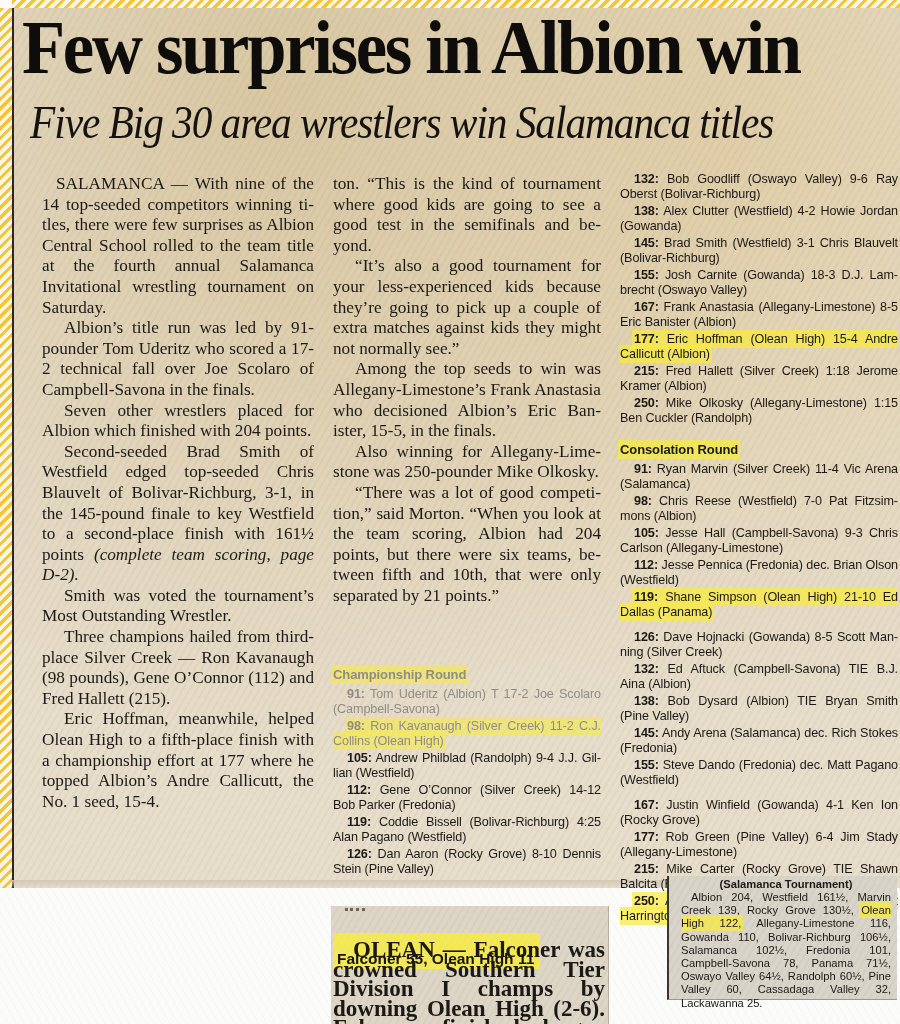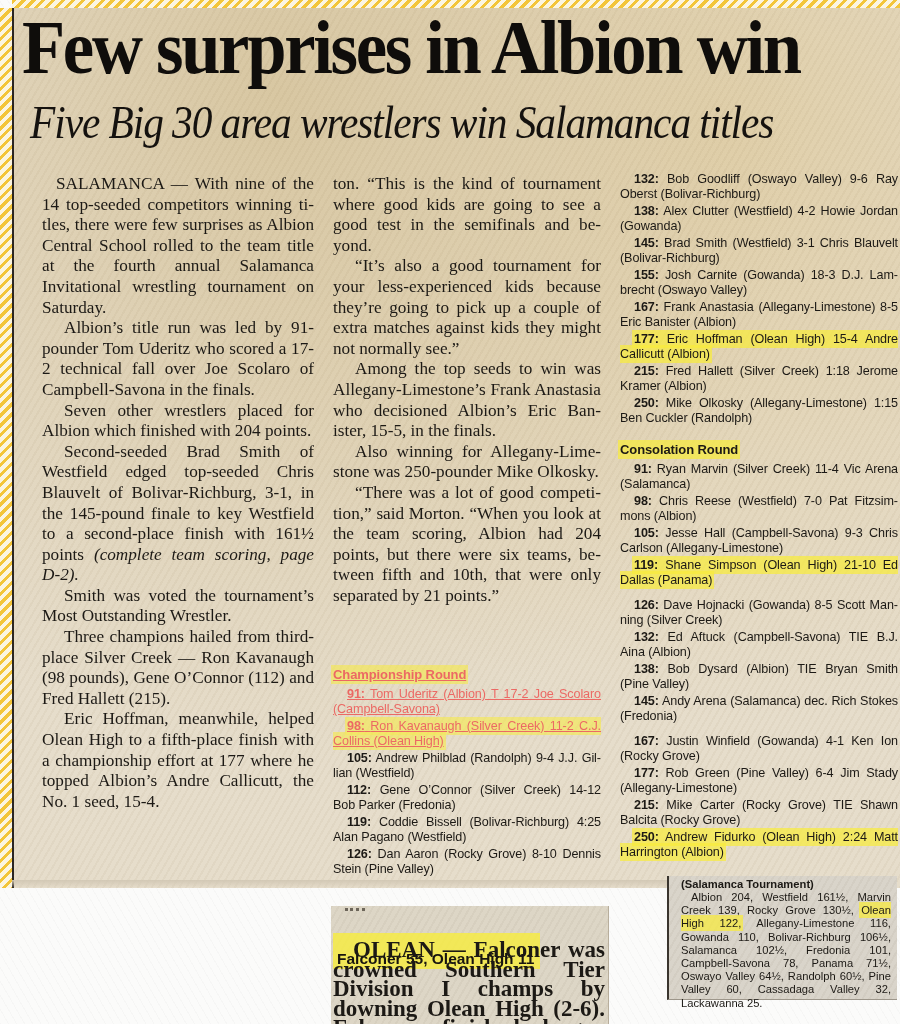--- a/index.html
+++ b/index.html
@@ -64,21 +64,21 @@
   .col2-results { left: 333px; top: 665px; width: 268px; }
   .col3 { left: 620px; top: 172px; width: 278px; }
   .results-col .res { text-indent: 14px; margin-bottom: 2px; }
   .results-col .wt { font-weight: 700; }
   .gap { height: 12px; }
   .section-title {
     text-align: left; font-weight: 700; font-size: 13px; line-height: 16px;
     margin: 2px 0 4px 0;
   }
   .hl { background: rgba(248, 236, 60, 0.72); box-shadow: 0 0 0 2px rgba(248,236,60,0.72); }
-  .faded { color: #ef4444; opacity: 0.75; text-decoration: underline; }
+  .faded { color: #737373; opacity: 0.75; }
   .blank-line { height: 20px; }
   .lead-cap { font-weight: 700; }
   .box-falconer {
     position: absolute; left: 331px; top: 906px; width: 278px; height: 118px;
     background: #ddd6c6;
     background-image: repeating-linear-gradient(120deg, rgba(100,85,60,0.05) 0 2px, transparent 2px 6px);
     border-right: 1px solid #b8ae9c;
   }
   .box-falconer .dots { position: absolute; left: 14px; top: 2px; width: 20px; height: 4px; border-top: 3px dotted #6d665a; }
   .falconer-title {
@@ -93,21 +93,21 @@
   }
   .falconer-body p { text-indent: 20px; }
   .box-scoring {
     position: absolute; left: 667px; top: 876px; width: 230px; height: 124px;
     background: #d9d4ca;
     background-image: repeating-linear-gradient(120deg, rgba(100,85,60,0.05) 0 2px, transparent 2px 6px);
     border-left: 2px solid #3a352e; border-bottom: 1px solid #9d968a;
     font-family: "Liberation Sans", sans-serif; font-size: 11.2px; line-height: 13.2px;
     padding: 2px 6px 0 12px; color: #1c1915; text-align: justify;
   }
-  .scoring-title { font-weight: 700; font-size: 11.2px; line-height: 13px; }
+  .scoring-title { text-align: center; font-weight: 700; font-size: 11.2px; line-height: 13px; }
   .scoring-body { text-indent: 10px; }
 </style>
 </head>
 <body>
 
 <div class="stripe-top"></div>
 <div class="stripe-edge"></div>
 
 <div class="clipping"></div>
 <div class="clipping-shadow"></div>
@@ -151,26 +151,28 @@
   <div class="res"><span class="wt">155:</span> <span>Josh Carnite (Gowanda) 18-3 D.J. Lam­brecht (Oswayo Valley)</span></div>
   <div class="res"><span class="wt">167:</span> <span>Frank Anastasia (Allegany-Limestone) 8-5 Eric Banister (Albion)</span></div>
   <div class="res"><span class="hl"><span class="wt">177:</span> <span>Eric Hoffman (Olean High) 15-4 Andre Callicutt (Albion)</span></span></div>
   <div class="res"><span class="wt">215:</span> <span>Fred Hallett (Silver Creek) 1:18 Jerome Kramer (Albion)</span></div>
   <div class="res"><span class="wt">250:</span> <span>Mike Olkosky (Allegany-Limestone) 1:15 Ben Cuckler (Randolph)</span></div>
   <div class="gap"></div>
   <div class="section-title"><span class="hl">Consolation Round</span></div>
   <div class="res"><span class="wt">91:</span> <span>Ryan Marvin (Silver Creek) 11-4 Vic Arena (Salamanca)</span></div>
   <div class="res"><span class="wt">98:</span> <span>Chris Reese (Westfield) 7-0 Pat Fitzsim­mons (Albion)</span></div>
   <div class="res"><span class="wt">105:</span> <span>Jesse Hall (Campbell-Savona) 9-3 Chris Carlson (Allegany-Limestone)</span></div>
+  <div class="res"><span class="wt">112:</span> <span>Jesse Pennica (Fredonia) dec. Brian Ol­son (Westfield)</span></div>
   <div class="res"><span class="hl"><span class="wt">119:</span> <span>Shane Simpson (Olean High) 21-10 Ed Dallas (Panama)</span></span></div>
   <div class="gap" style="height:8px"></div>
   <div class="res"><span class="wt">126:</span> <span>Dave Hojnacki (Gowanda) 8-5 Scott Man­ning (Silver Creek)</span></div>
   <div class="res"><span class="wt">132:</span> <span>Ed Aftuck (Campbell-Savona) TIE B.J. Aina (Albion)</span></div>
   <div class="res"><span class="wt">138:</span> <span>Bob Dysard (Albion) TIE Bryan Smith (Pine Valley)</span></div>
   <div class="res"><span class="wt">145:</span> <span>Andy Arena (Salamanca) dec. Rich Stokes (Fredonia)</span></div>
+  <div class="res"><span class="wt">155:</span> <span>Steve Dando (Fredonia) dec. Matt Pa­gano (Westfield)</span></div>
   <div class="gap" style="height:8px"></div>
   <div class="res"><span class="wt">167:</span> <span>Justin Winfield (Gowanda) 4-1 Ken Ion (Rocky Grove)</span></div>
   <div class="res"><span class="wt">177:</span> <span>Rob Green (Pine Valley) 6-4 Jim Stady (Allegany-Limestone)</span></div>
   <div class="res"><span class="wt">215:</span> <span>Mike Carter (Rocky Grove) TIE Shawn Balcita (Rocky Grove)</span></div>
   <div class="res"><span class="hl"><span class="wt">250:</span> <span>Andrew Fidurko (Olean High) 2:24 Matt Harrington (Albion)</span></span></div>
 </div>
 
 <div class="box-falconer">
   <div class="dots"></div>
   <div class="falconer-title">Falconer 55, Olean High 11</div>

